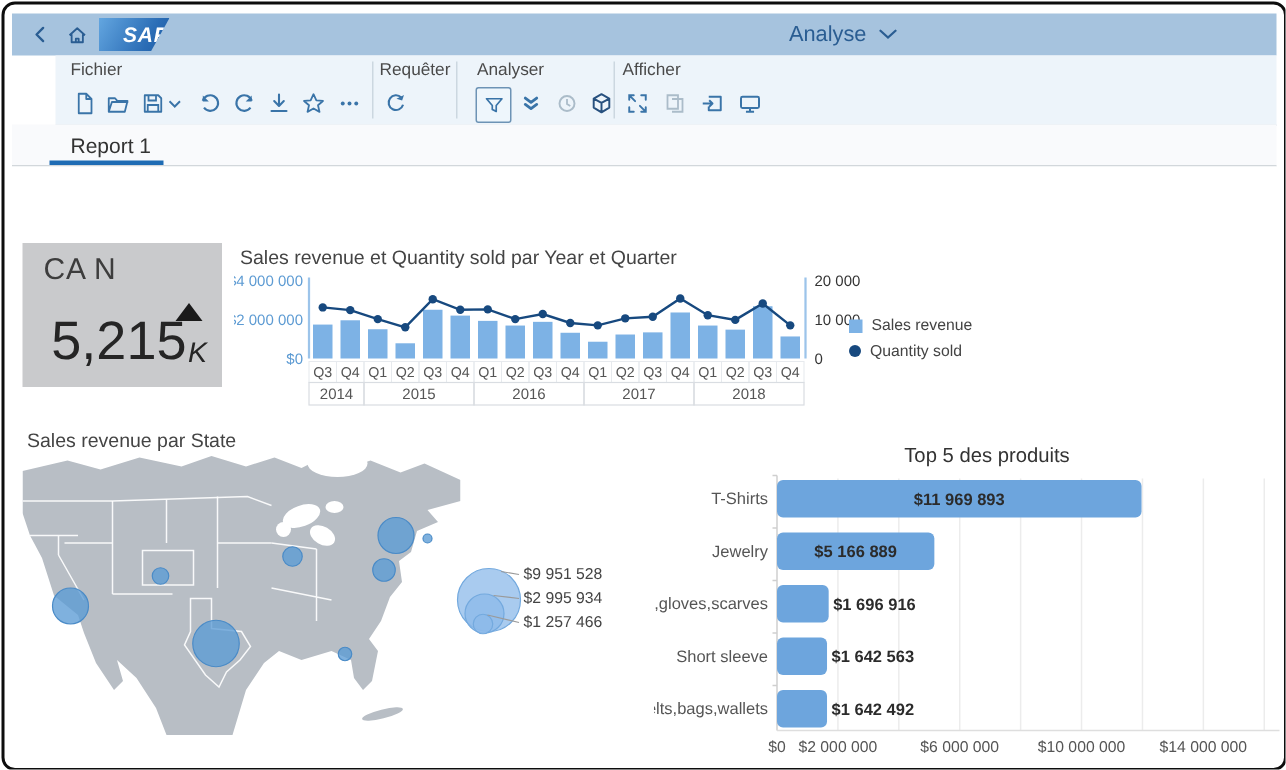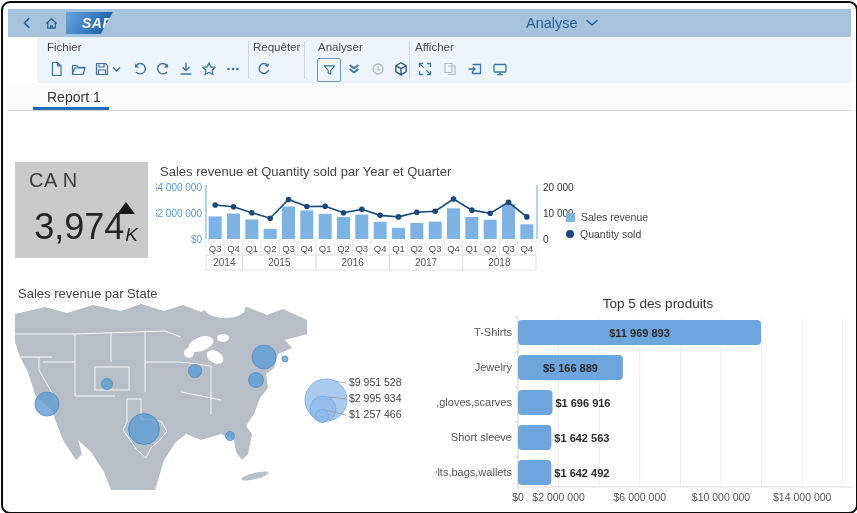--- a/index.html
+++ b/index.html
@@ -216,21 +216,21 @@
       <div class="tab-underline"></div>
     </div>
   </div>
 
   <div class="content">
 
     <div class="kpi">
       <div class="kpi-label">CA N</div>
       <div class="kpi-trend"></div>
       <div class="kpi-value">
-        <span>3,974</span><span class="kpi-unit">K</span>
+        <span>5,215</span><span class="kpi-unit">K</span>
       </div>
     </div>
 
     <div class="combo-title">Sales revenue et Quantity sold par Year et Quarter</div>
     <svg class="combo-chart" id="comboChart" width="530" height="96">
           <line x1="50" y1="6" x2="50" y2="60" stroke="#9cc4ea" stroke-width="1.5"></line>
           <line x1="381" y1="6" x2="381" y2="60" stroke="#9cc4ea" stroke-width="1.5"></line>
           <text x="46" y="11.5" text-anchor="end" font-size="10" fill="#5d9bd3">$4 000 000</text>
           <text x="46" y="37.5" text-anchor="end" font-size="10" fill="#5d9bd3">$2 000 000</text>
           <text x="46" y="63.5" text-anchor="end" font-size="10" fill="#5d9bd3">$0</text>

